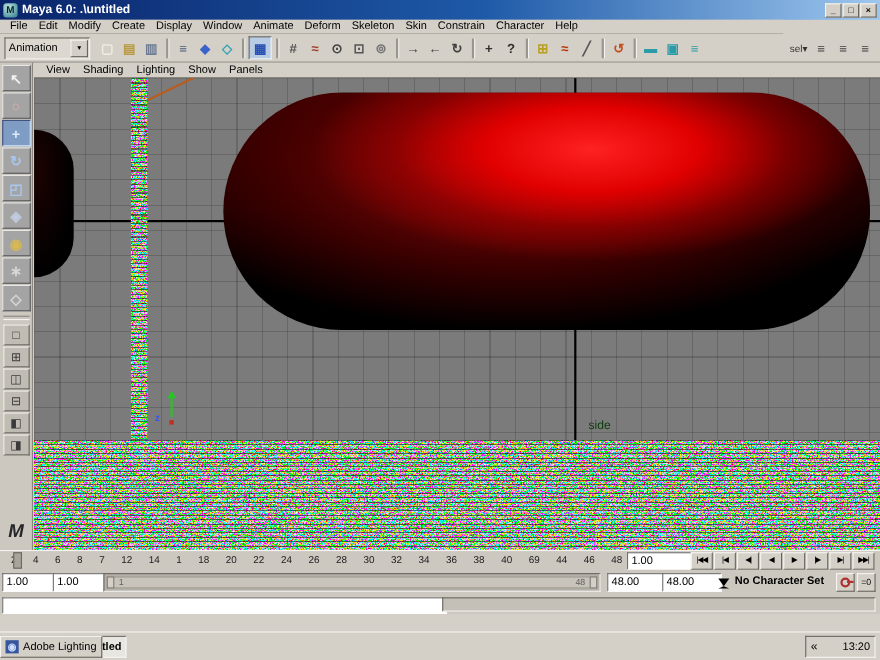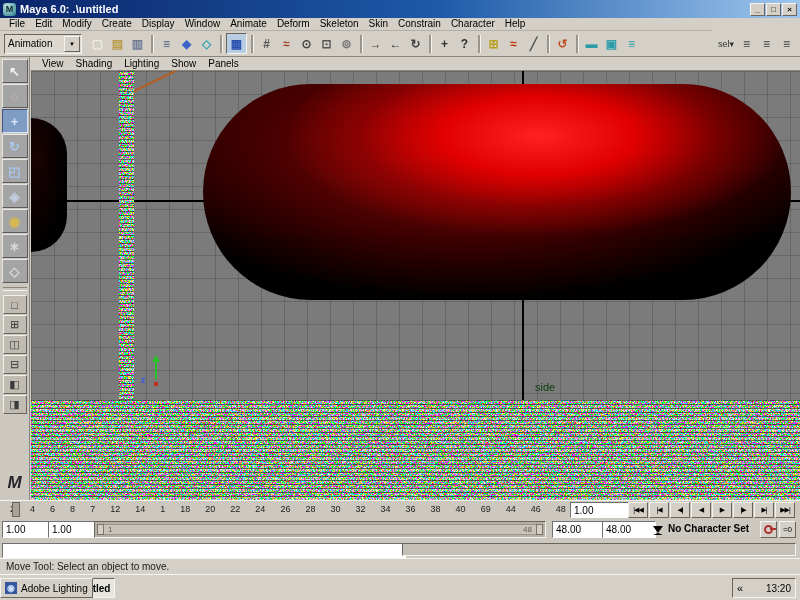--- a/index.html
+++ b/index.html
@@ -336,23 +336,20 @@
     <button class="akey raised">
         <span class="key-icon"></span>
       </button>
     <button class="aprefs raised">=0</button>
   </div>
 
   <div class="commandline">
     <input class="cmd-input fieldw" value="" style="">
     <div class="cmd-result sunken"></div>
   </div>
-  <div class="helpline">
-    <span class="help-text">Move Tool: Select an object to move.</span>
-  </div>
 
   <div class="taskbar">
     <button class="start raised">
       <span class="flag">
           <span></span>
           <span></span>
           <span></span>
           <span></span>
         </span>
       <span>Inicio</span>

